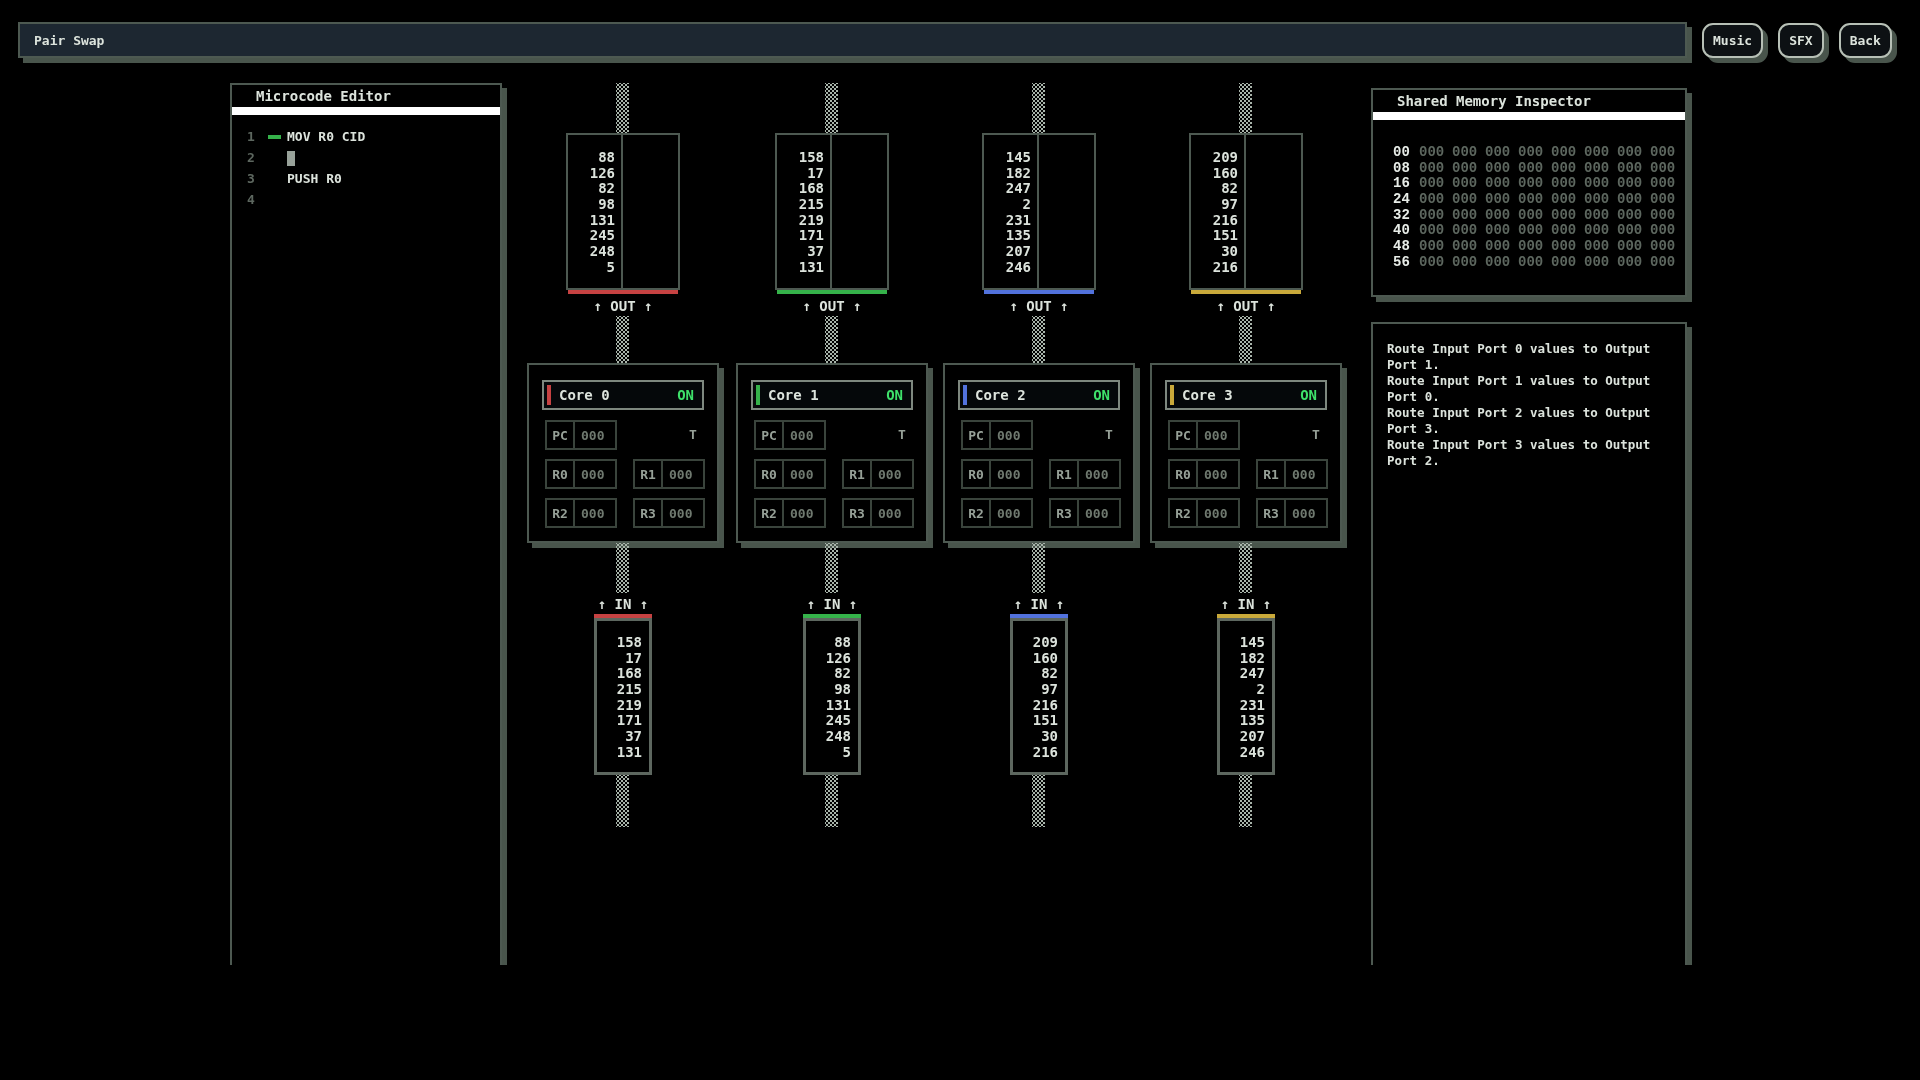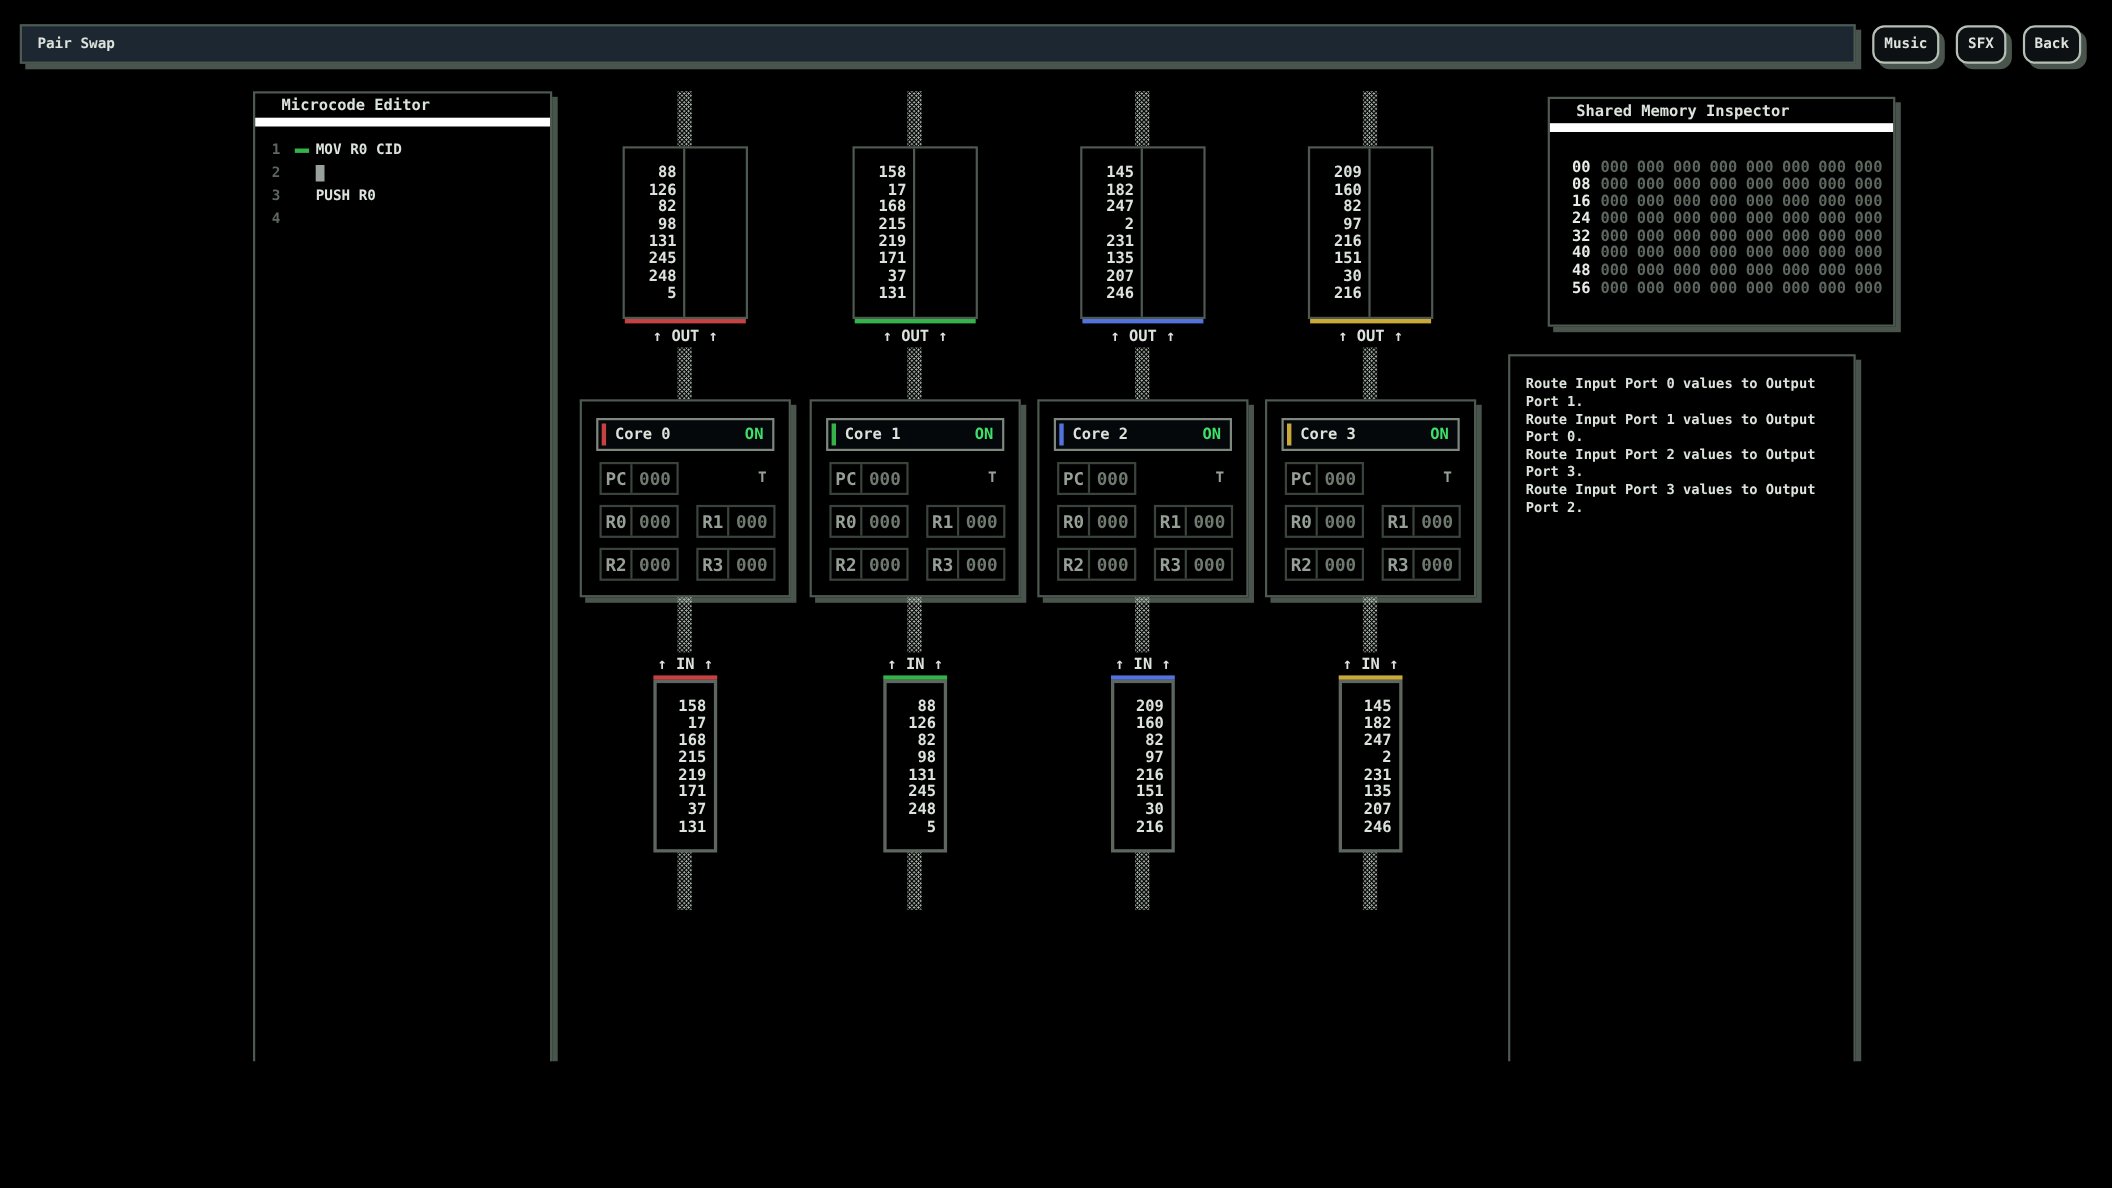--- a/index.html
+++ b/index.html
@@ -29,22 +29,22 @@
   .panel-head { height:30px; border-bottom:8px solid #ffffff; display:flex; align-items:center; padding:0 24px; font-size:14px; }
   #editor-panel { left:230px; top:83px; width:272px; height:921px; }
   .ed-body { padding:11px 0 0 15px; }
   .ed-line { display:flex; height:21px; align-items:center; font-size:13px; }
   .ed-num { width:21px; color:#5d675f; }
   .ed-slot { width:19px; display:flex; align-items:center; }
   .ed-dash { width:13px; height:4px; background:#35b24a; }
   .ed-cursor { display:inline-block; width:8px; height:15px; background:#98a29a; vertical-align:middle; }
   .ed-code { white-space:pre; }
   #sim-controls { position:absolute; left:245px; top:1016px; display:flex; gap:16px; }
-  #memory-panel { left:1371px; top:88px; width:316px; height:209px;margin-left:36px; }
-  .mem-body { padding:25px 0 0 20px; }
+  #memory-panel { left:1371px; top:88px; width:316px; height:209px; }
+  .mem-body { padding:25px 0 0 20px;font-family:Liberation Mono, monospace; }
   .mem-row { display:flex; height:15.7px; line-height:15.7px; font-size:14px; }
   .mem-label { width:18px; margin-right:8px; color:#e7ece7; }
   .mem-val { width:26px; margin-right:7px; color:#5d675f; }
   #objective-panel { left:1371px; top:322px; width:316px; height:734px; }
   .obj-body { padding:17px 10px 0 14px; font-size:12.5px; line-height:16px; }
   #version { position:absolute; right:26px; top:1040px; font-size:13px; color:#ef4444; }
   
   .col { position:absolute; top:83px; width:208px; height:744px; }
   .cable {
     position:absolute; left:97px; width:13px;
@@ -56,21 +56,21 @@
   .outbox { position:absolute; left:47px; top:50px; width:114px; height:157px; border:2px solid #4d5951; }
   .outbox .half { position:absolute; left:0; top:0; bottom:0; width:55px; border-right:2px solid #4d5951; padding-top:15px; }
   .stack-val { height:15.7px; line-height:15.7px; font-size:14px; text-align:right; padding-right:6px; }
   .portbar { position:absolute; height:4px; }
   .portlabel { position:absolute; width:100%; text-align:center; font-size:14px; height:16px; line-height:16px; }
   .corebox { position:absolute; left:8px; top:280px; width:192px; height:180px; border:2px solid #4d5951; background:#000; box-shadow:5px 5px 0 0 #49554c; }
   .corehead { position:absolute; left:13px; top:15px; width:162px; height:30px; border:2px solid #7e887f; background:#05080a; display:flex; align-items:center; padding:0 8px 0 3px; }
   .core-accent { width:4px; height:20px; margin-right:8px; }
   .core-name { flex:1; font-size:14px; }
   .core-on { font-size:14px; }
-  .regbox { position:absolute; width:72px; height:30px; border:2px solid #3a443c; display:flex; font-size:16px; }
+  .regbox { position:absolute; width:72px; height:30px; border:2px solid #3a443c; display:flex; font-size:13px; }
   .regbox .rl { width:28px; border-right:2px solid #3a443c; color:#96a097; display:flex; align-items:center; justify-content:center; }
   .regbox .rv { flex:1; color:#6f796f; display:flex; align-items:center; padding-left:6px; }
   .t-flag { position:absolute; left:152px; width:24px; text-align:center; color:#96a097; font-size:13px; line-height:30px; }
   .inbox { position:absolute; left:75px; top:535px; width:58px; height:157px; border:3px solid #5d675f; padding-top:14px; }
   .inbox .stack-val { padding-right:7px; }
 </style>
 </head>
 <body>
 
 <div id="stage">

